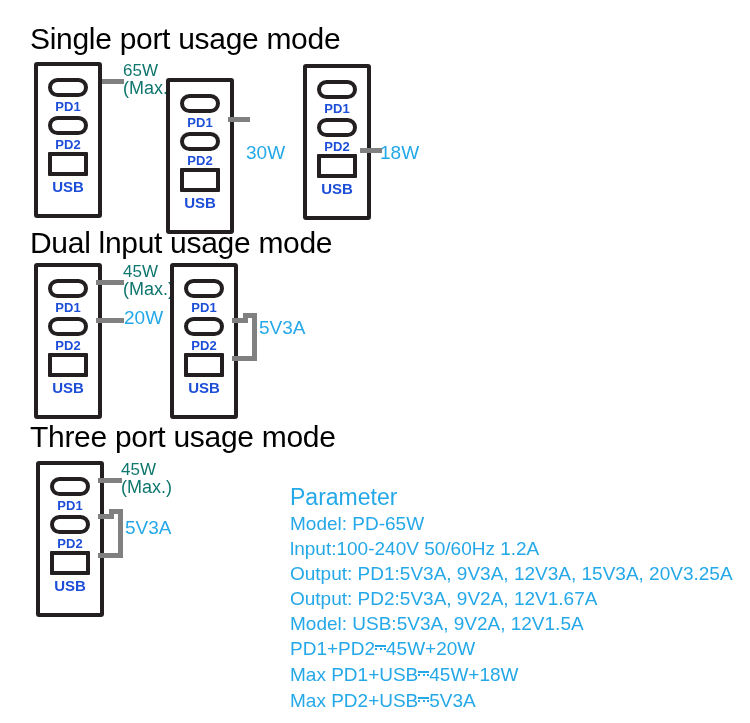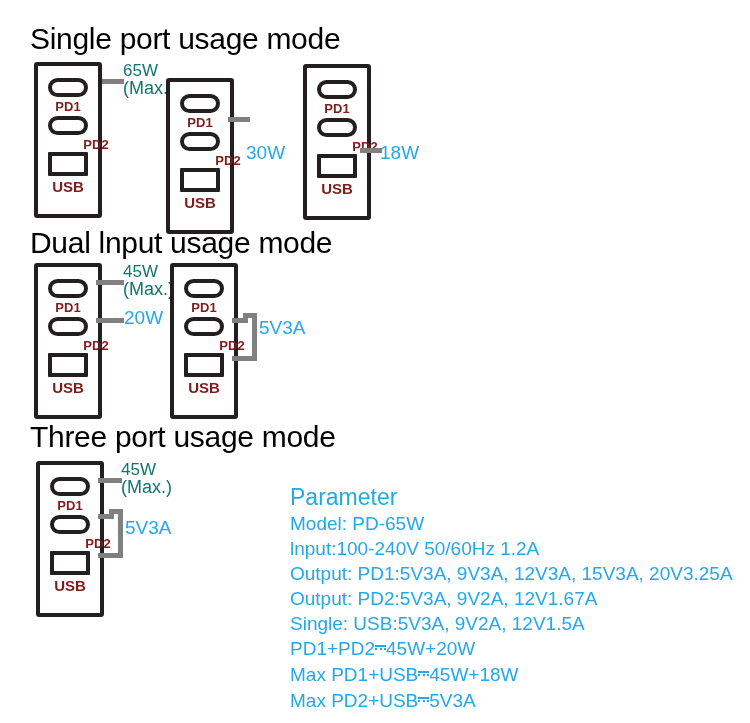--- a/index.html
+++ b/index.html
@@ -54,31 +54,31 @@
     border: 4px solid #231f20;
     border-radius: 1px;
   }
 
   .port-label {
     position: absolute;
     left: 50%;
     transform: translateX(-50%);
     font-size: 13px;
     font-weight: 700;
-    color: #7f1d1d;
+    color: #1d4ed8;
     white-space: nowrap;
     line-height: 1;
   }
   .port-label.usb-label { font-size: 15px; }
 
   
   .pd1-port  { top: 12px; }
   .pd1-text  { top: 34px; }
   .pd2-port  { top: 50px; }
-  .pd2-text  { top: 72px; margin-left: 28px; }
+  .pd2-text  { top: 72px; }
   .usb-port  { top: 86px; }
   .usb-text  { top: 113px; }
 
   
   .leader {
     position: absolute;
     height: 5px;
     background: #808080;
   }
   .bracket {
@@ -242,21 +242,21 @@
 <div class="leader" style="left:98px; top:553px; width:16px;"></div>
 <div class="bracket" style="left:109px; top:509px; width:14px; height:49px;"></div>
 <div class="annot" style="left:125px; top:518px;">5V3A</div>
 
 <div id="parameter-block">
   <div class="param-title">Parameter</div>
   <div class="param-line">Model: PD-65W</div>
   <div class="param-line">lnput:100-240V 50/60Hz 1.2A</div>
   <div class="param-line">Output: PD1:5V3A, 9V3A, 12V3A, 15V3A, 20V3.25A</div>
   <div class="param-line">Output: PD2:5V3A, 9V2A, 12V1.67A</div>
-  <div class="param-line">Single: USB:5V3A, 9V2A, 12V1.5A</div>
+  <div class="param-line">Model: USB:5V3A, 9V2A, 12V1.5A</div>
   <div class="param-line">
     <span>PD1+PD2</span><span class="dcsym"></span><span>45W+20W</span>
   </div>
   <div class="param-line">
     <span>Max PD1+USB</span><span class="dcsym"></span><span>45W+18W</span>
   </div>
   <div class="param-line">
     <span>Max PD2+USB</span><span class="dcsym"></span><span>5V3A</span>
   </div>
 </div>

